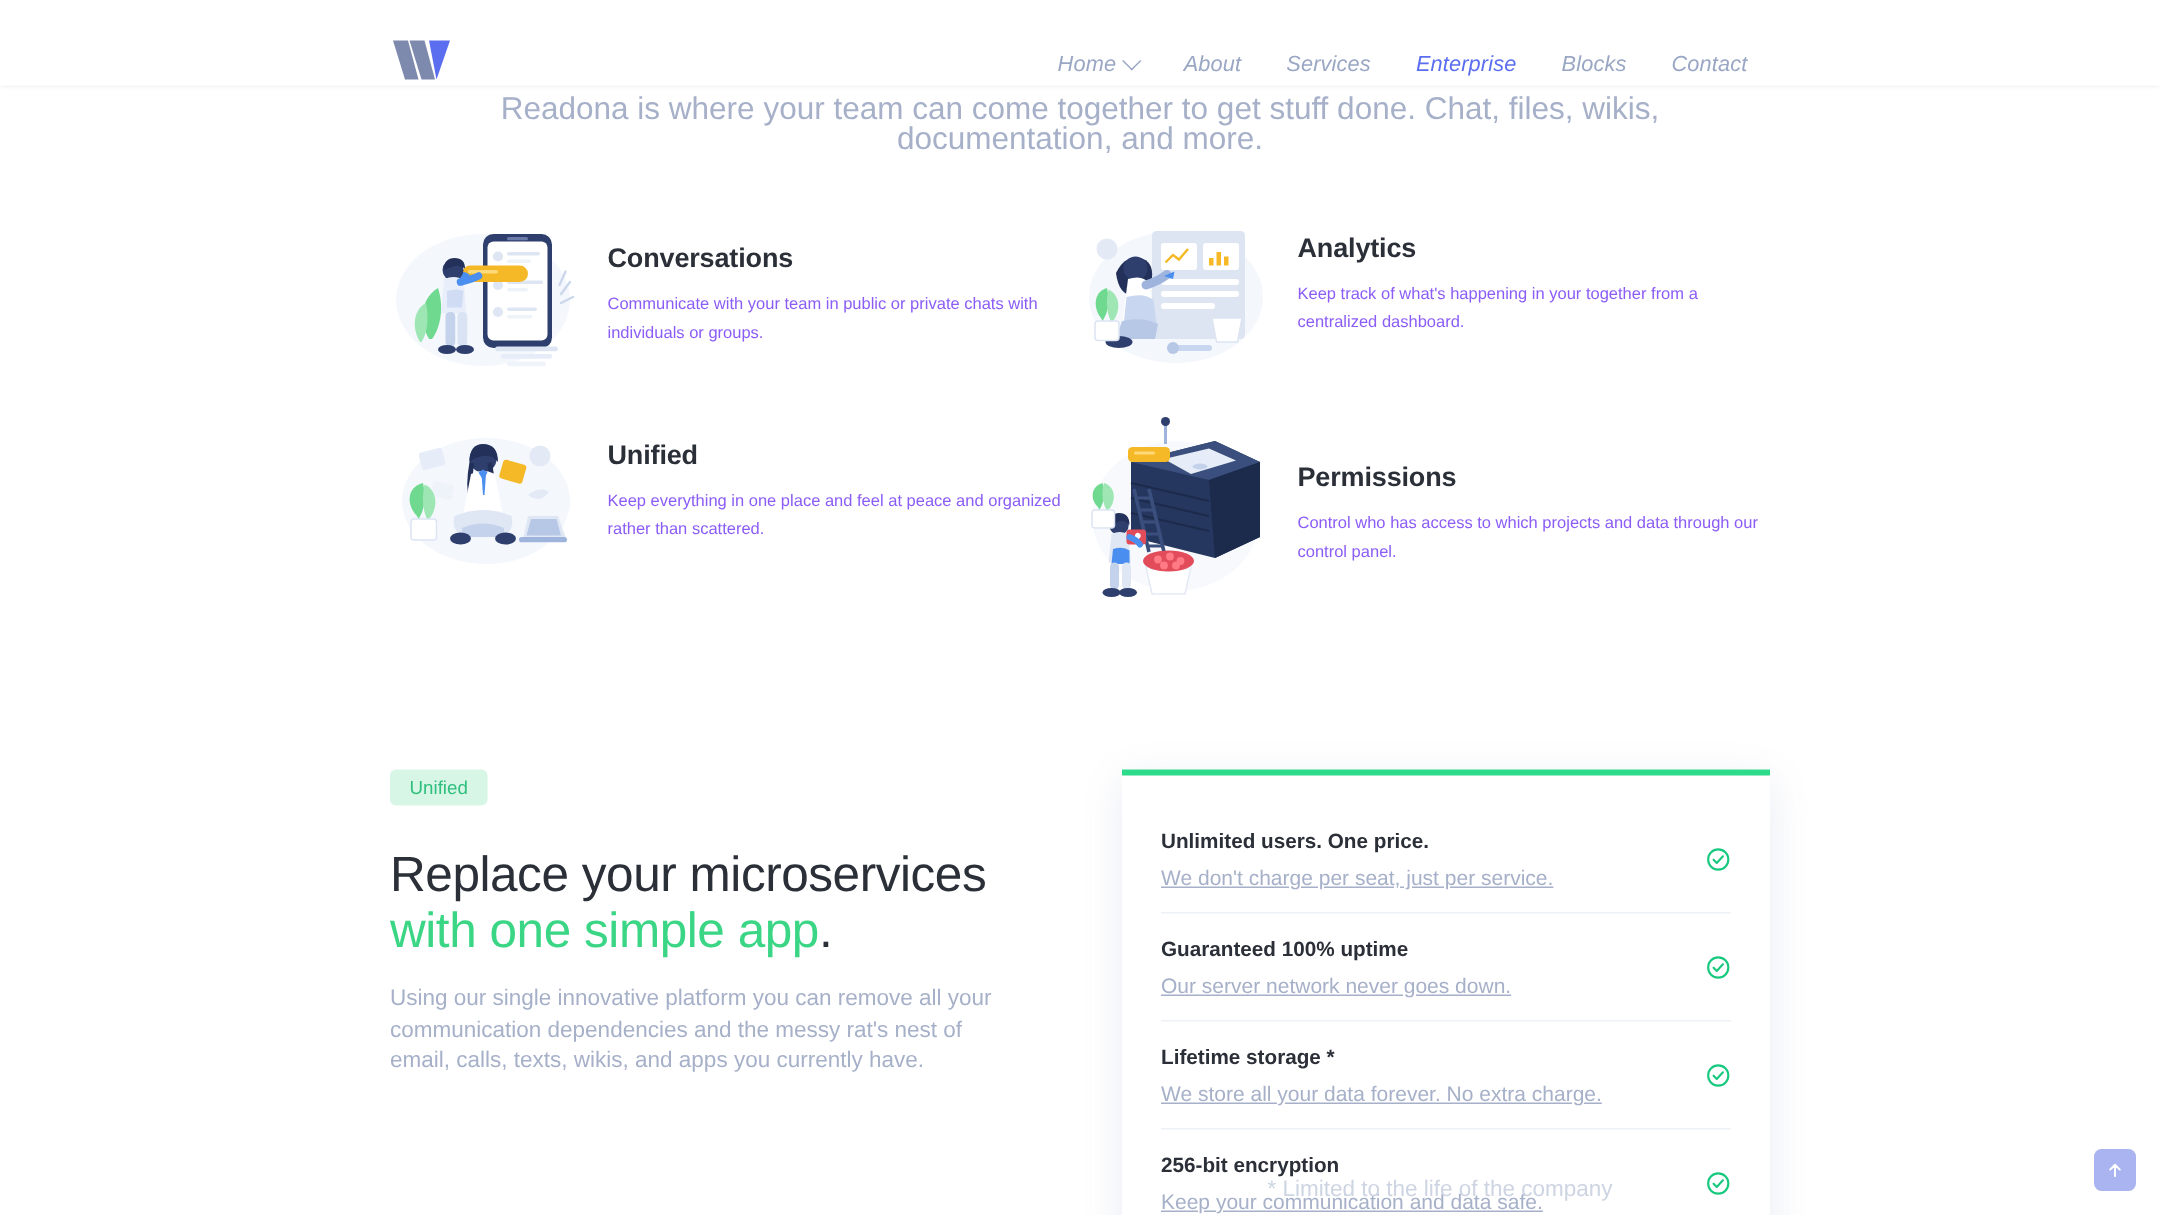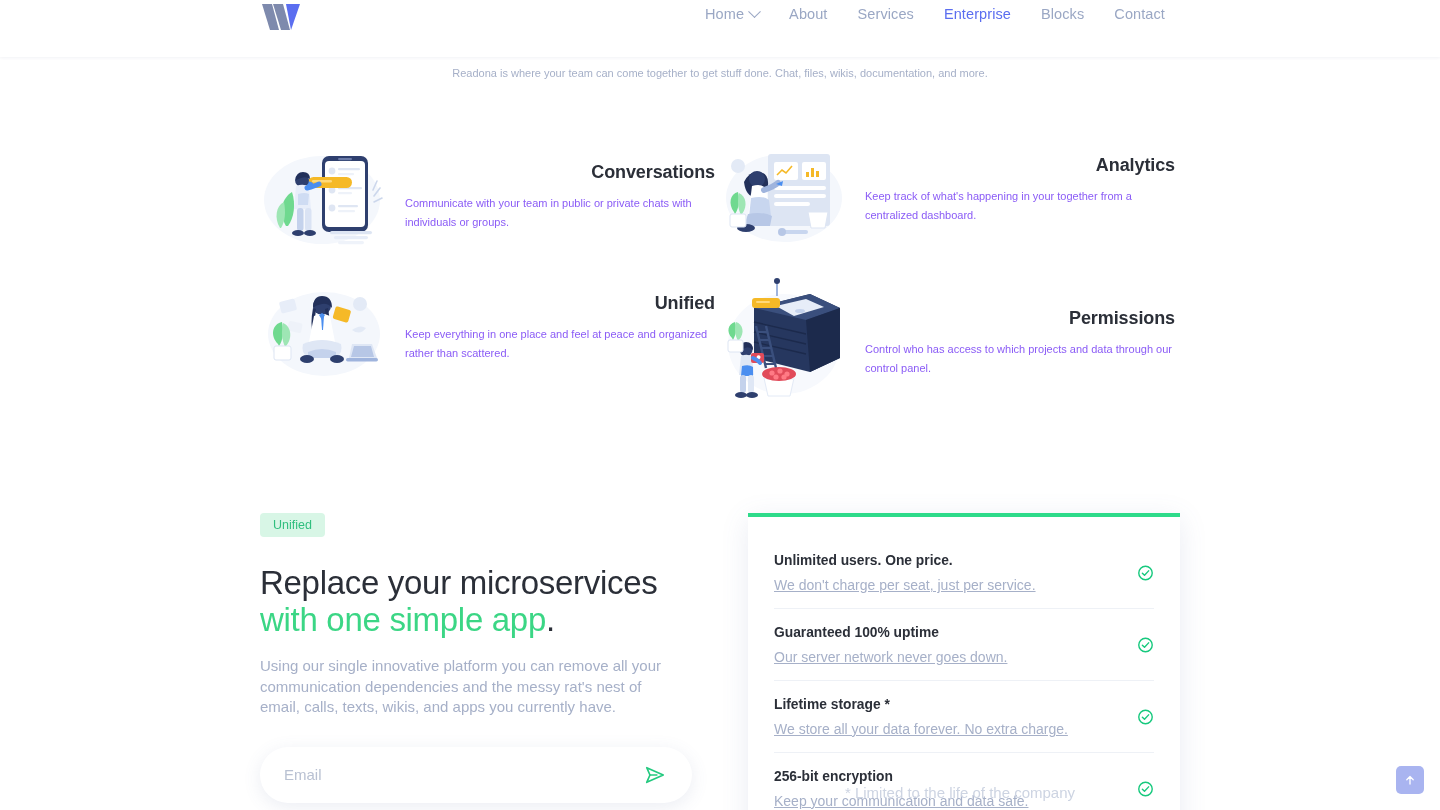--- a/index.html
+++ b/index.html
@@ -15,21 +15,21 @@
   .site-header {
     position: absolute; top: 0; left: 0;
     width: 1440px; height: 57px;
     background: #ffffff;
     box-shadow: 0 1px 3px rgba(60,70,110,0.07);
     z-index: 50;
   }
   .header-inner {
     width: 920px; margin: 0 auto;
     height: 57px;
-    display: flex; align-items: flex-start; justify-content: space-between;
+    display: flex; align-items: flex-end; justify-content: space-between; font-style: italic;
   }
   .logo { display: block; width: 48px; height: 34px; cursor: pointer; }
 
   .nav { display: flex; align-items: center; gap: 0; }
   .nav-item {
     font-size: 14.5px;
     color: #9aa7c4;
     padding: 6px 15px;
     cursor: pointer;
     white-space: nowrap;
@@ -42,21 +42,21 @@
     border-right: 1.6px solid #9aa7c4;
     border-bottom: 1.6px solid #9aa7c4;
     transform: rotate(45deg) translate(-2px,-2px);
   }
 
   
   .lead {
     position: absolute; top: 63px; left: 260px;
     width: 920px;
     text-align: center;
-    font-size: 11px;
+    font-size: 21px;
     line-height: 20px;
     color: #a6b0c8;
   }
 
   
   .features {
     position: absolute; top: 148px; left: 260px;
     width: 920px;
   }
   .feature-row { display: flex; }
@@ -70,21 +70,20 @@
     margin-right: 15px;
   }
   .feature .art svg { width: 130px; height: 100px; display: block; }
   .feature-body { padding-top: 14px; }
   .feature-title {
     font-size: 18px;
     font-weight: 700;
     color: #2b2f38;
     letter-spacing: -.1px;
     margin-bottom: 11px;
-    text-align: right;
   }
   .feature-desc {
     font-size: 11px;
     line-height: 18.5px;
     color: #8b5cf6;
     max-width: 310px;
   }
   
   .feature-row.row1 { height: 120px; }
   .feature-row.row2 { margin-top: 0; }
@@ -416,29 +415,20 @@
 
 <section class="promo">
   <div class="promo-left">
     <span class="badge">Unified</span>
     <h2 class="promo-title">
       <span>Replace your microservices</span>
       <span class="line2"><span class="accent">with one simple app</span><span>.</span></span>
     </h2>
     <p class="promo-text">Using our single innovative platform you can remove all your communication dependencies and the messy rat's nest of email, calls, texts, wikis, and apps you currently have.</p>
 
-    <form class="email-form">
-      <input class="email-input" type="text" placeholder="Email" style="">
-      <button class="send-btn">
-        <svg viewBox="0 0 24 24" width="22" height="22">
-          <path d="M3 4 L21 12 L3 20 L6.5 12 Z" fill="none" stroke="#23c97f" stroke-width="1.8" stroke-linejoin="round"></path>
-          <path d="M6.5 12 L14 12" stroke="#23c97f" stroke-width="1.8" stroke-linecap="round"></path>
-        </svg>
-      </button>
-    </form>
   </div>
 
   <div class="promo-card">
     <div class="card-row">
       <div class="card-row-title">Unlimited users. One price.</div>
       <div class="card-row-desc">We don't charge per seat, just per service.</div>
       <svg class="check-icon" viewBox="0 0 24 24">
         <circle cx="12" cy="12" r="9.5" fill="none" stroke="#17c97e" stroke-width="2"></circle>
         <path d="M7.6 12.2 l3 3 l5.8 -6.2" fill="none" stroke="#17c97e" stroke-width="2" stroke-linecap="round" stroke-linejoin="round"></path>
       </svg>

